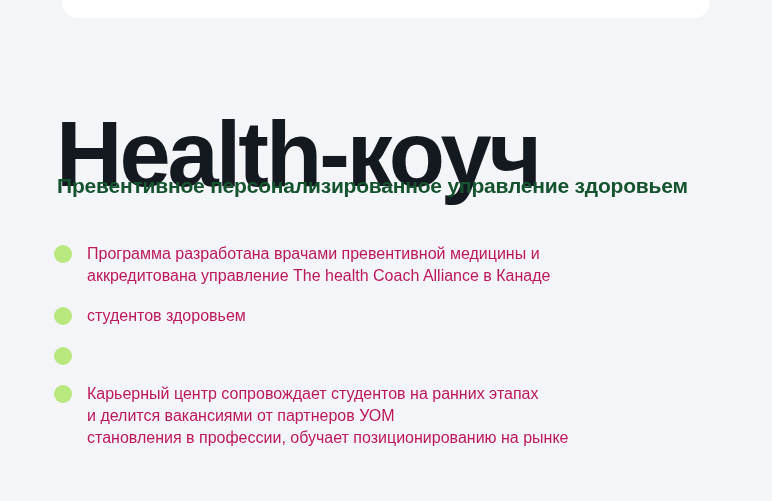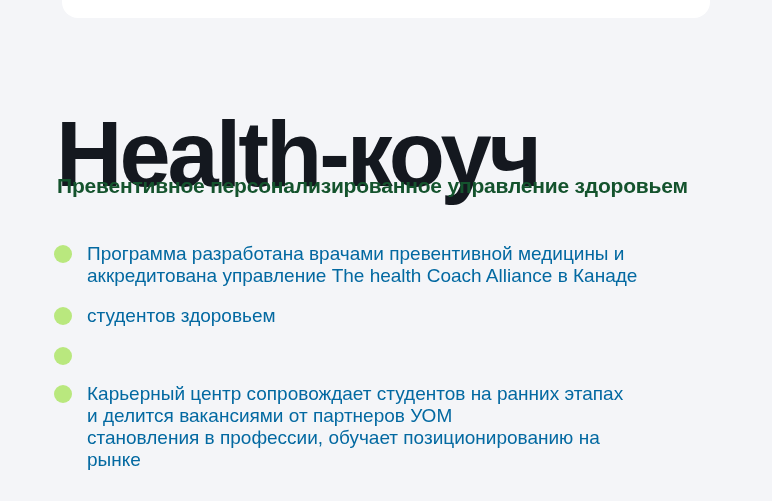--- a/index.html
+++ b/index.html
@@ -67,23 +67,23 @@
   .bullet-dot {
     width: 18px;
     height: 18px;
     border-radius: 50%;
     background: #b9e87e;
     flex: 0 0 18px;
     margin-top: 2px;
     margin-right: 15px;
   }
   .bullet-text {
-    font-size: 19px;
+    font-size: 16px;
     line-height: 22px;
-    color: #0369a1;
+    color: #be185d;
     max-width: 560px;
   }
   .bullet-text .line {
     display: block;
   }
 </style>
 </head>
 <body>
 
 <div class="page">

